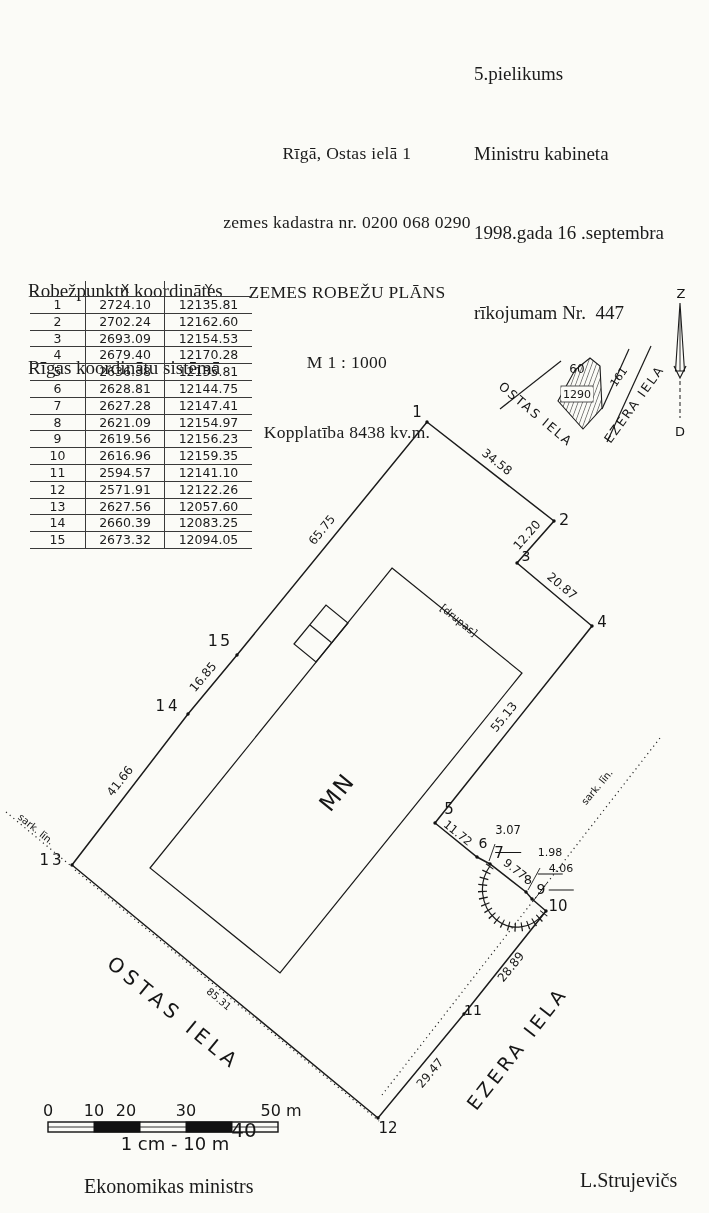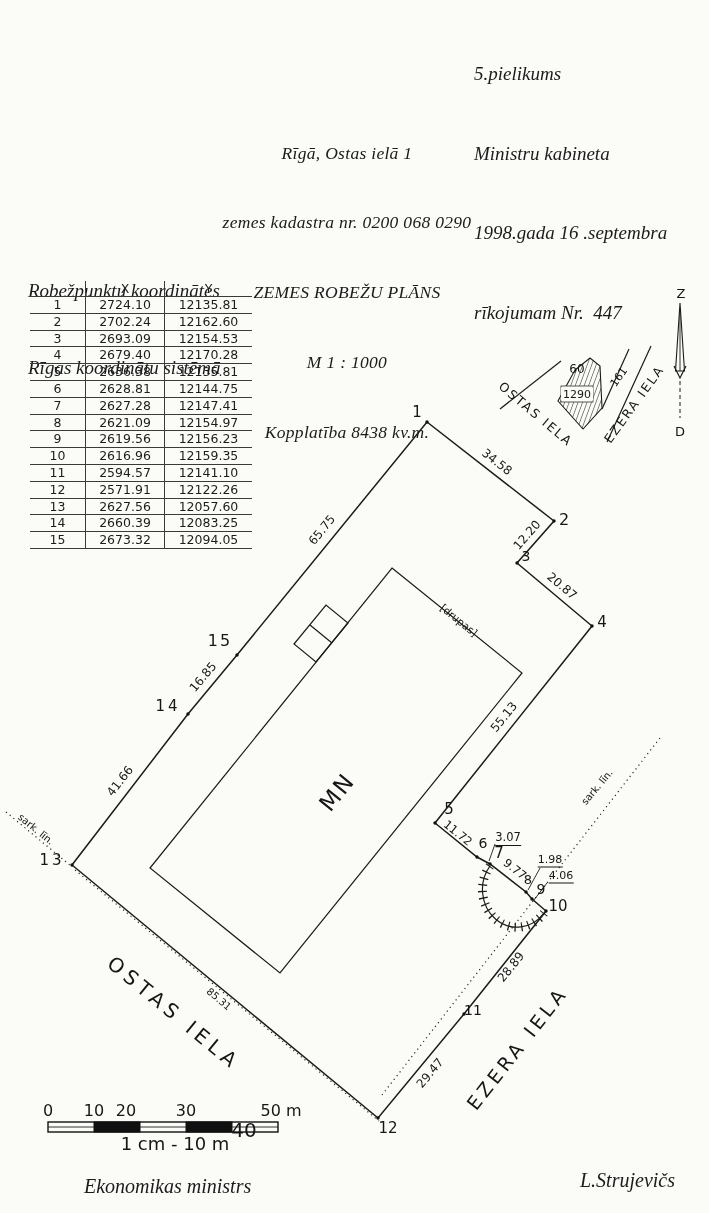--- a/index.html
+++ b/index.html
@@ -12,37 +12,37 @@
   .dotted{fill:none;stroke:#262626;stroke-width:1.2;stroke-dasharray:1.2 3.6;}
   .tick{fill:none;stroke:#1b1b1b;stroke-width:9;stroke-dasharray:1.2 5.4;}
   .dot{fill:#111;}
   .hatched{fill:url(#hatch);stroke:#1b1b1b;stroke-width:1.1;}
   .wbox{fill:#fbfbf7;stroke:#444;stroke-width:0.9;}
   .arrow{fill:#fbfbf7;stroke:#1b1b1b;stroke-width:1.1;}
   .dash{fill:none;stroke:#1b1b1b;stroke-width:1;stroke-dasharray:4 3;}
   .frame{fill:#fbfbf7;stroke:#111;stroke-width:1.4;}
   .fillb{fill:#111;stroke:#111;}
   
-  .txt{position:absolute;font-family:"Liberation Serif","DejaVu Serif",serif;white-space:pre;font-style:italic;}
+  .txt{position:absolute;font-family:"Liberation Serif","DejaVu Serif",serif;white-space:pre;}
   .hdr{left:474px;top:8px;font-size:19px;line-height:26.5px;}
   .ttl{left:167px;top:95px;width:360px;text-align:center;font-size:17.5px;line-height:23.3px;letter-spacing:0.3px;}
   .tblhead{left:28px;top:227px;font-size:19px;line-height:25.5px;}
   .insethead{left:505px;top:228px;width:196px;text-align:center;font-size:17px;line-height:23.5px;}
   .fleft{left:84px;top:1175px;font-size:20px;}
   .fright{left:580px;top:1169px;font-size:20px;}
   
   .tbl{position:absolute;left:30px;top:281px;width:222px;font-family:"DejaVu Sans","Liberation Sans",sans-serif;font-size:12.5px;color:#1c1c1c;}
   .trow{display:flex;height:15.8px;line-height:15.8px;border-bottom:1px solid #3a3a3a;}
   .thead{height:15px;line-height:15px;}
   .c1{width:55px;text-align:center;border-right:1px solid #3a3a3a;}
   .c2{width:78px;text-align:center;border-right:1px solid #3a3a3a;}
   .c3{flex:1;text-align:center;}
   
   .lbl{position:absolute;font-family:"DejaVu Sans","Liberation Sans",sans-serif;color:#161616;white-space:nowrap;}
-  .lbl.u{border-bottom:1.2px solid #161616;padding-bottom:1px;}
+  .lbl.u{border-bottom:1.2px solid #161616;padding-bottom:15px;}
   .lbl.bgw{background:#fbfbf7;padding:0 2px;}
 </style>
 </head>
 <body>
 
 <div class="page" id="pg">
 
   <svg class="draw">
     <defs>
       <pattern id="hatch" width="4.2" height="4.2" patternUnits="userSpaceOnUse" patternTransform="rotate(20)">

